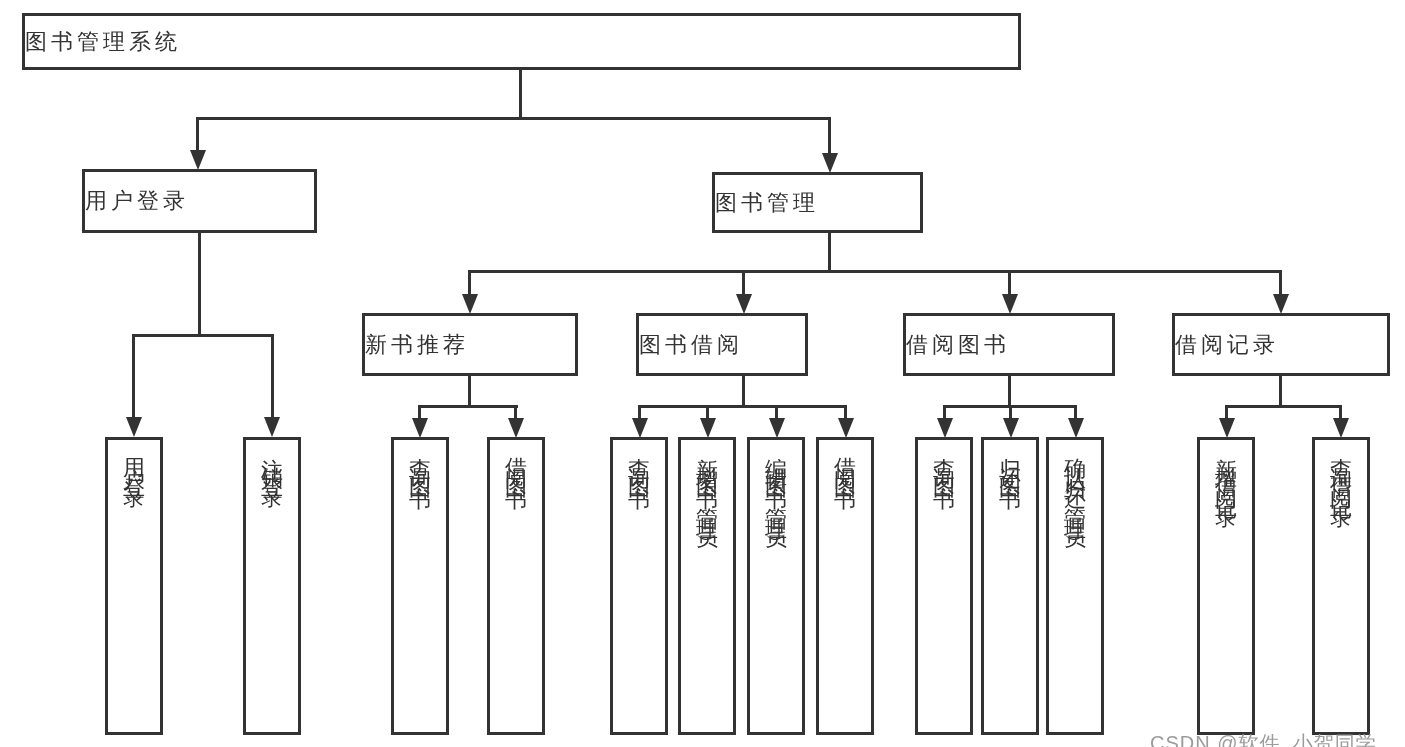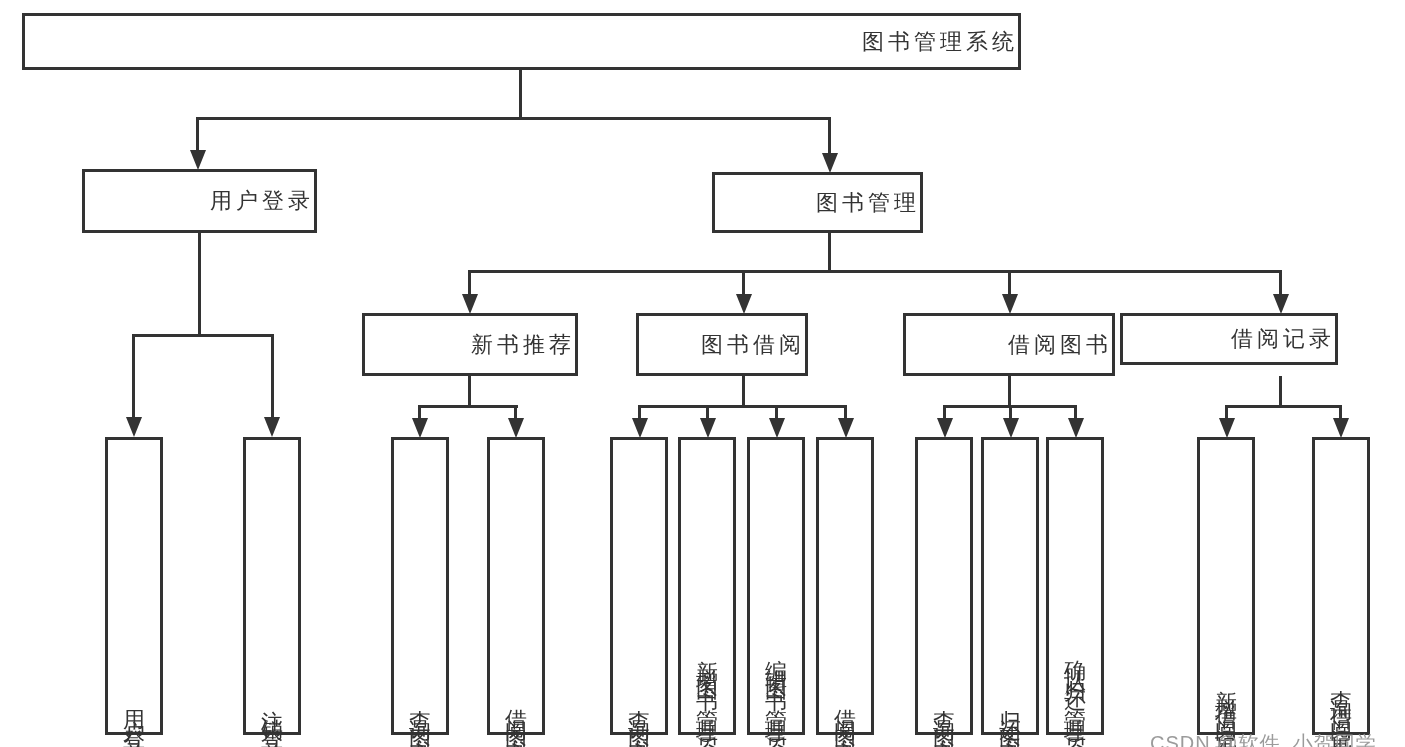--- a/index.html
+++ b/index.html
@@ -10,21 +10,21 @@
     font-family:"Liberation Sans","DejaVu Sans",sans-serif;
     overflow:hidden;
   }
   .box{
     position:absolute;
     box-sizing:border-box;
     border:3px solid #333333;
     background:#ffffff;
     display:flex;
     align-items:center;
-    justify-content:flex-end;
+    justify-content:flex-start;
     color:#333333;
   }
   .box.h{font-size:22px;letter-spacing:4px;white-space:nowrap;}
   .box.v{
     writing-mode:vertical-lr;
     font-size:22px;
     letter-spacing:10px;
     line-height:1;
   }
   .vline{position:absolute;width:3px;background:#333333;}
@@ -89,21 +89,21 @@
 
   <div class="box h" style="left:362px;top:313px;width:216px;height:63px">
     <span>新书推荐</span>
   </div>
   <div class="box h" style="left:636px;top:313px;width:172px;height:63px">
     <span>图书借阅</span>
   </div>
   <div class="box h" style="left:903px;top:313px;width:212px;height:63px">
     <span>借阅图书</span>
   </div>
-  <div class="box h" style="left:1120px;top:313px;width:218px;height:52px">
+  <div class="box h" style="left:1172px;top:313px;width:218px;height:63px">
     <span>借阅记录</span>
   </div>
 
   <div class="vline" style="left:468px;top:376px;height:32px"></div>
   <div class="hline" style="left:418px;top:405px;width:100px"></div>
   <div class="vline" style="left:418px;top:405px;height:15px"></div>
   <div class="arrow" style="left:412px;top:418px"></div>
   <div class="vline" style="left:514px;top:405px;height:15px"></div>
   <div class="arrow" style="left:508px;top:418px"></div>
 

